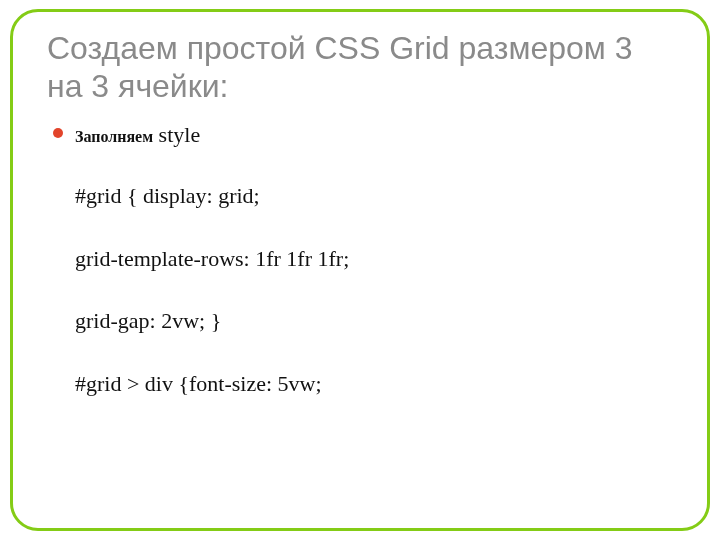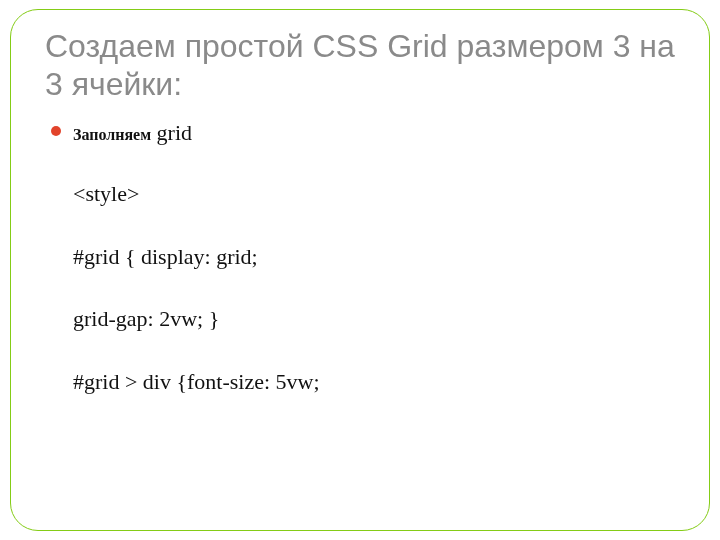--- a/index.html
+++ b/index.html
@@ -8,21 +8,21 @@
     width: 720px;
     height: 540px;
     background: #ffffff;
     font-family: Georgia, "Times New Roman", serif;
   }
   .slide {
     box-sizing: border-box;
     width: 700px;
     height: 522px;
     margin: 9px 10px;
-    border: 1px solid #84cc16;
+    border: 3px solid #84cc16;
     border-radius: 28px;
     padding: 18px 34px 24px 34px;
     position: relative;
   }
   .title {
     font-family: "Segoe UI", "Helvetica Neue", Arial, sans-serif;
     font-size: 32px;
     line-height: 1.18;
     color: #8a8a8a;
     margin: 0 0 14px 0;
@@ -68,26 +68,26 @@
 
 <div class="slide">
 
   <h1 class="title">Создаем простой CSS Grid размером 3 на 3 ячейки:</h1>
 
   <div class="body">
     <div class="item">
       <span class="bullet"></span>
 
       <div class="lead">
-        <span class="bold">Заполняем</span><span> grid</span>
+        <span class="bold">Заполняем</span><span> style</span>
       </div>
 
       <div class="code">
-        <div>&lt;style&gt;</div>
         <div>#grid { display: grid;</div>
+        <div>grid-template-rows: 1fr 1fr 1fr;</div>
         <div>grid-gap: 2vw; }</div>
         <div>#grid &gt; div {font-size: 5vw;</div>
         
         
         
         
         
       </div>
 
     </div>

